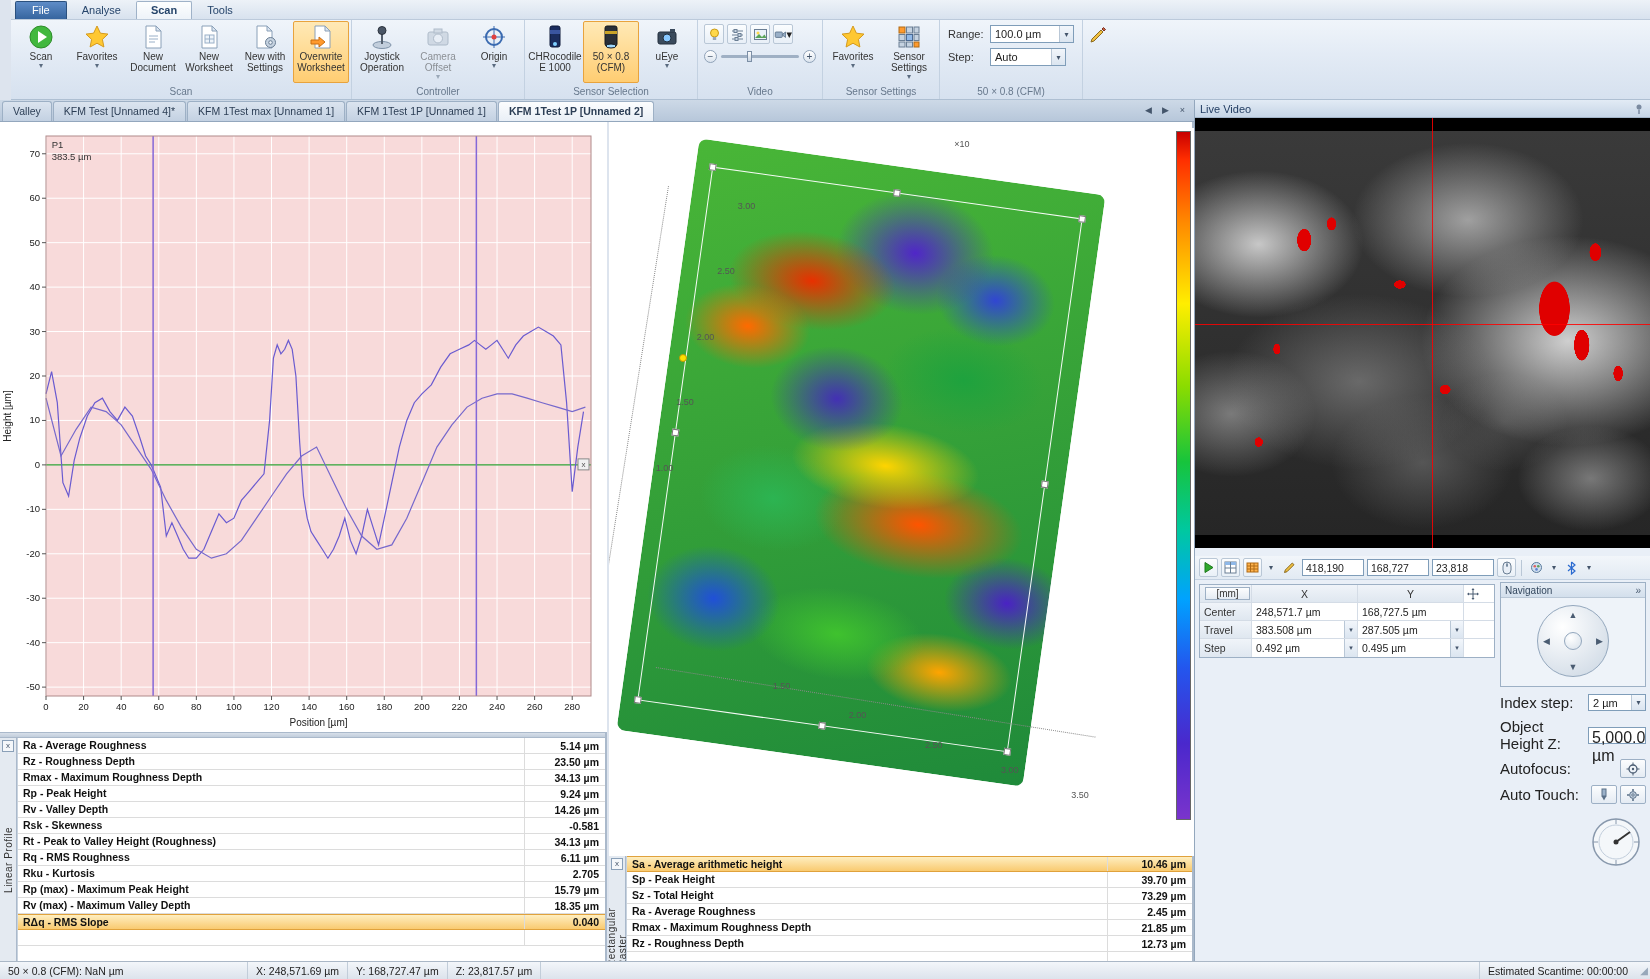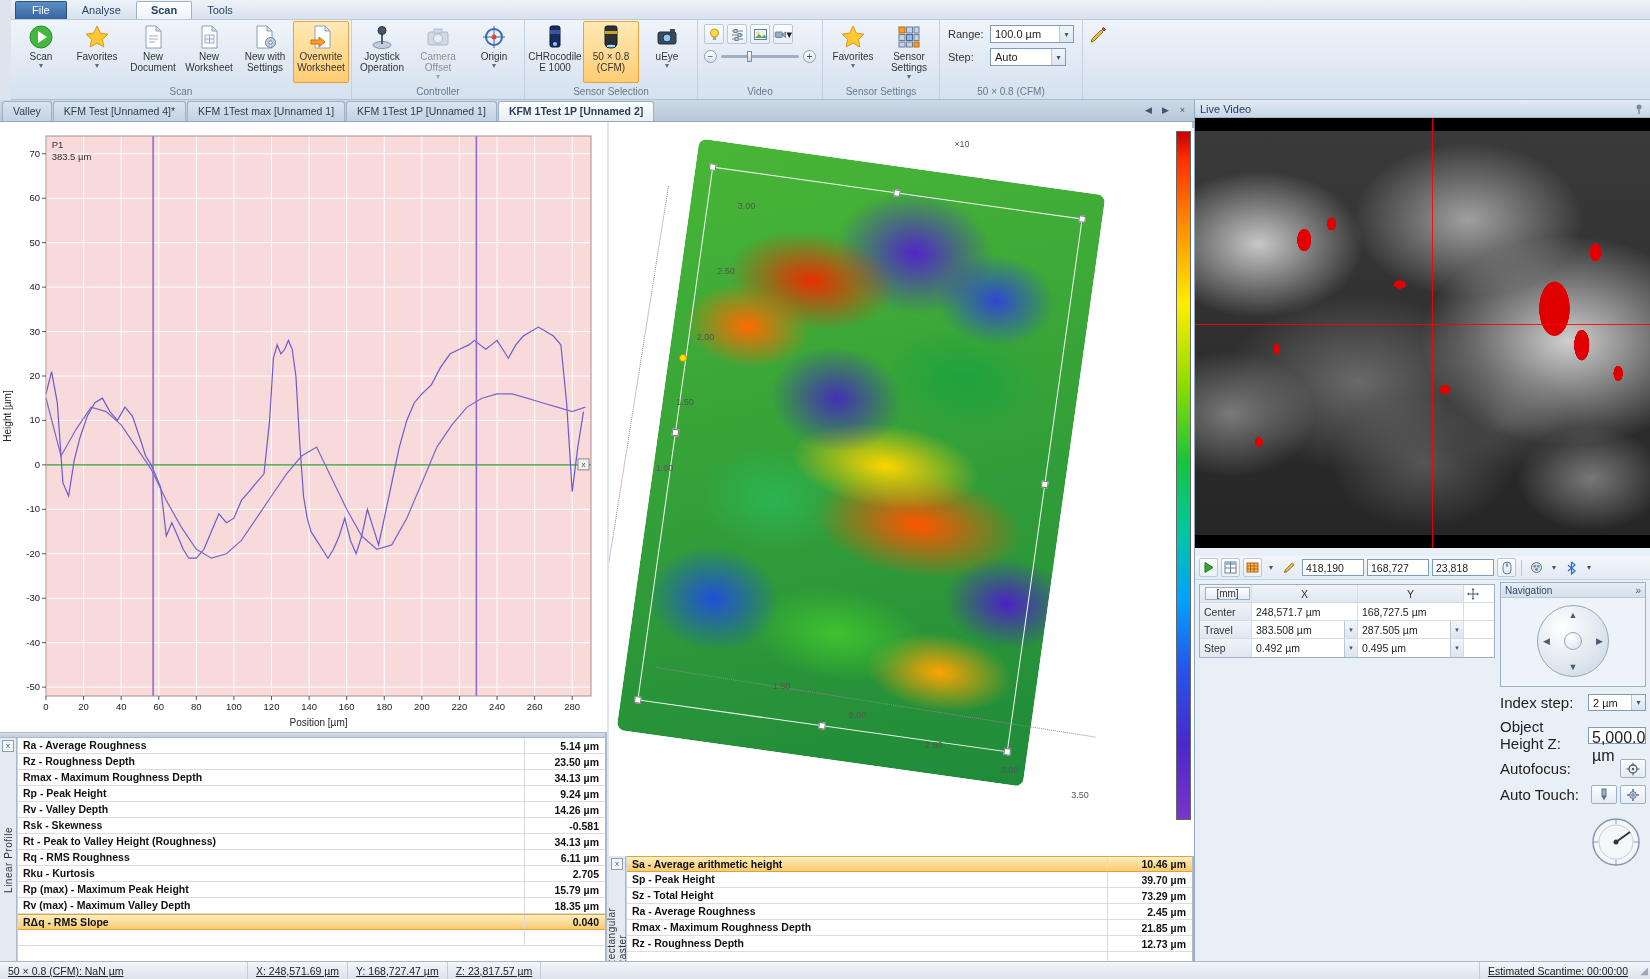--- a/index.html
+++ b/index.html
@@ -153,21 +153,21 @@
   .dpad .a-lf{left:5px;top:50%;transform:translateY(-50%);} .dpad .a-rt{right:5px;top:50%;transform:translateY(-50%);}
   .dpad .ctr { position:absolute; left:50%; top:50%; transform:translate(-50%,-50%); width:18px; height:18px; border-radius:50%; border:1px solid #93a7bd; background:radial-gradient(circle at 35% 30%, #fff, #d6e0ea); }
   .navrow { display:flex; align-items:center; margin-top:7px; }
   .navrow .nlabel { flex:1; font-size:15px; color:#222; }
   .nfield { width:58px; height:17px; background:#fff; border:1px solid #7f9db9; font-size:16px; padding:1px 3px; position:relative; }
   .nbtn { width:26px; height:19px; border:1px solid #9db0c5; border-radius:2px; background:linear-gradient(#fcfdfe,#e4ebf3); display:flex; align-items:center; justify-content:center; margin-left:3px; }
   .compass-row { display:flex; justify-content:flex-end; margin-top:12px; padding-right:4px; }
 
   
   #statusbar { position:absolute; left:0; top:961px; width:1650px; height:18px; background:linear-gradient(#f3f6fa,#dce3ec); border-top:1px solid #aab7c6; display:flex; align-items:center; font-size:10.5px; color:#222; }
-  #statusbar .sb-sec { padding:0 8px; height:100%; display:flex; align-items:center; border-right:1px solid #c2cdd9; white-space:nowrap;text-decoration:underline; }
+  #statusbar .sb-sec { padding:0 8px; height:100%; display:flex; align-items:center; border-right:1px solid #c2cdd9; white-space:nowrap; }
   #statusbar .sb-first { width:248px; }
   #statusbar .sb-fill { flex:1; border-right:none; }
   #statusbar .sb-right { border-left:1px solid #c2cdd9; border-right:none; }
   .grip { width:14px; color:#98a8ba; font-size:10px; text-align:right; padding-right:2px; }
 
   svg text { font-family:"Liberation Sans","DejaVu Sans",sans-serif; }
 </style>
 </head>
 <body>
 

